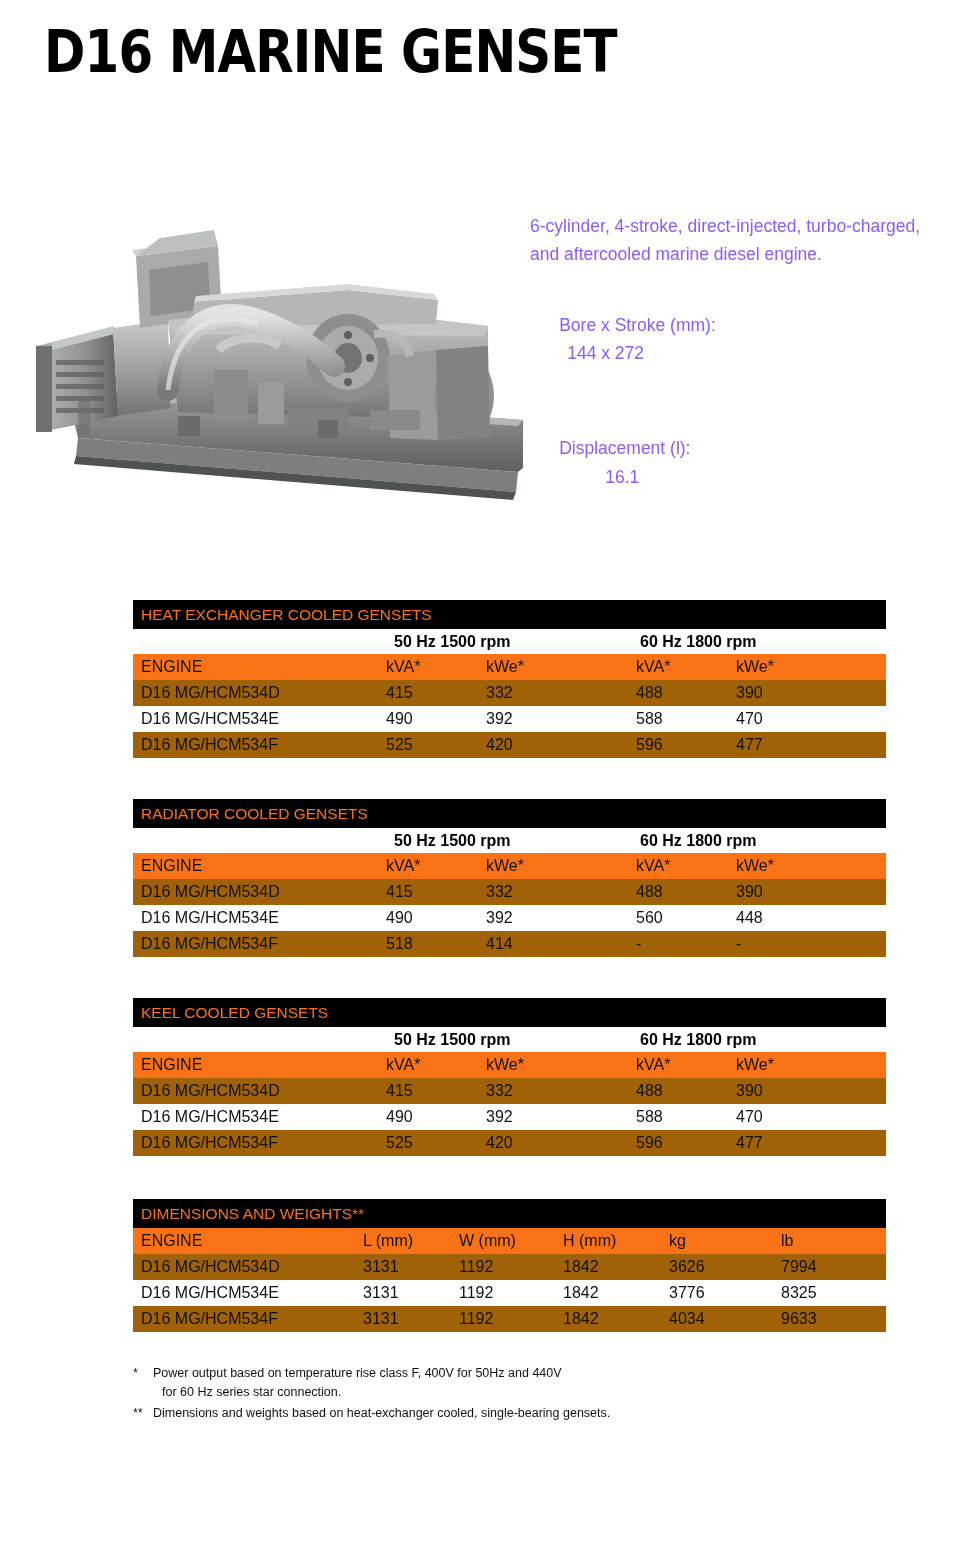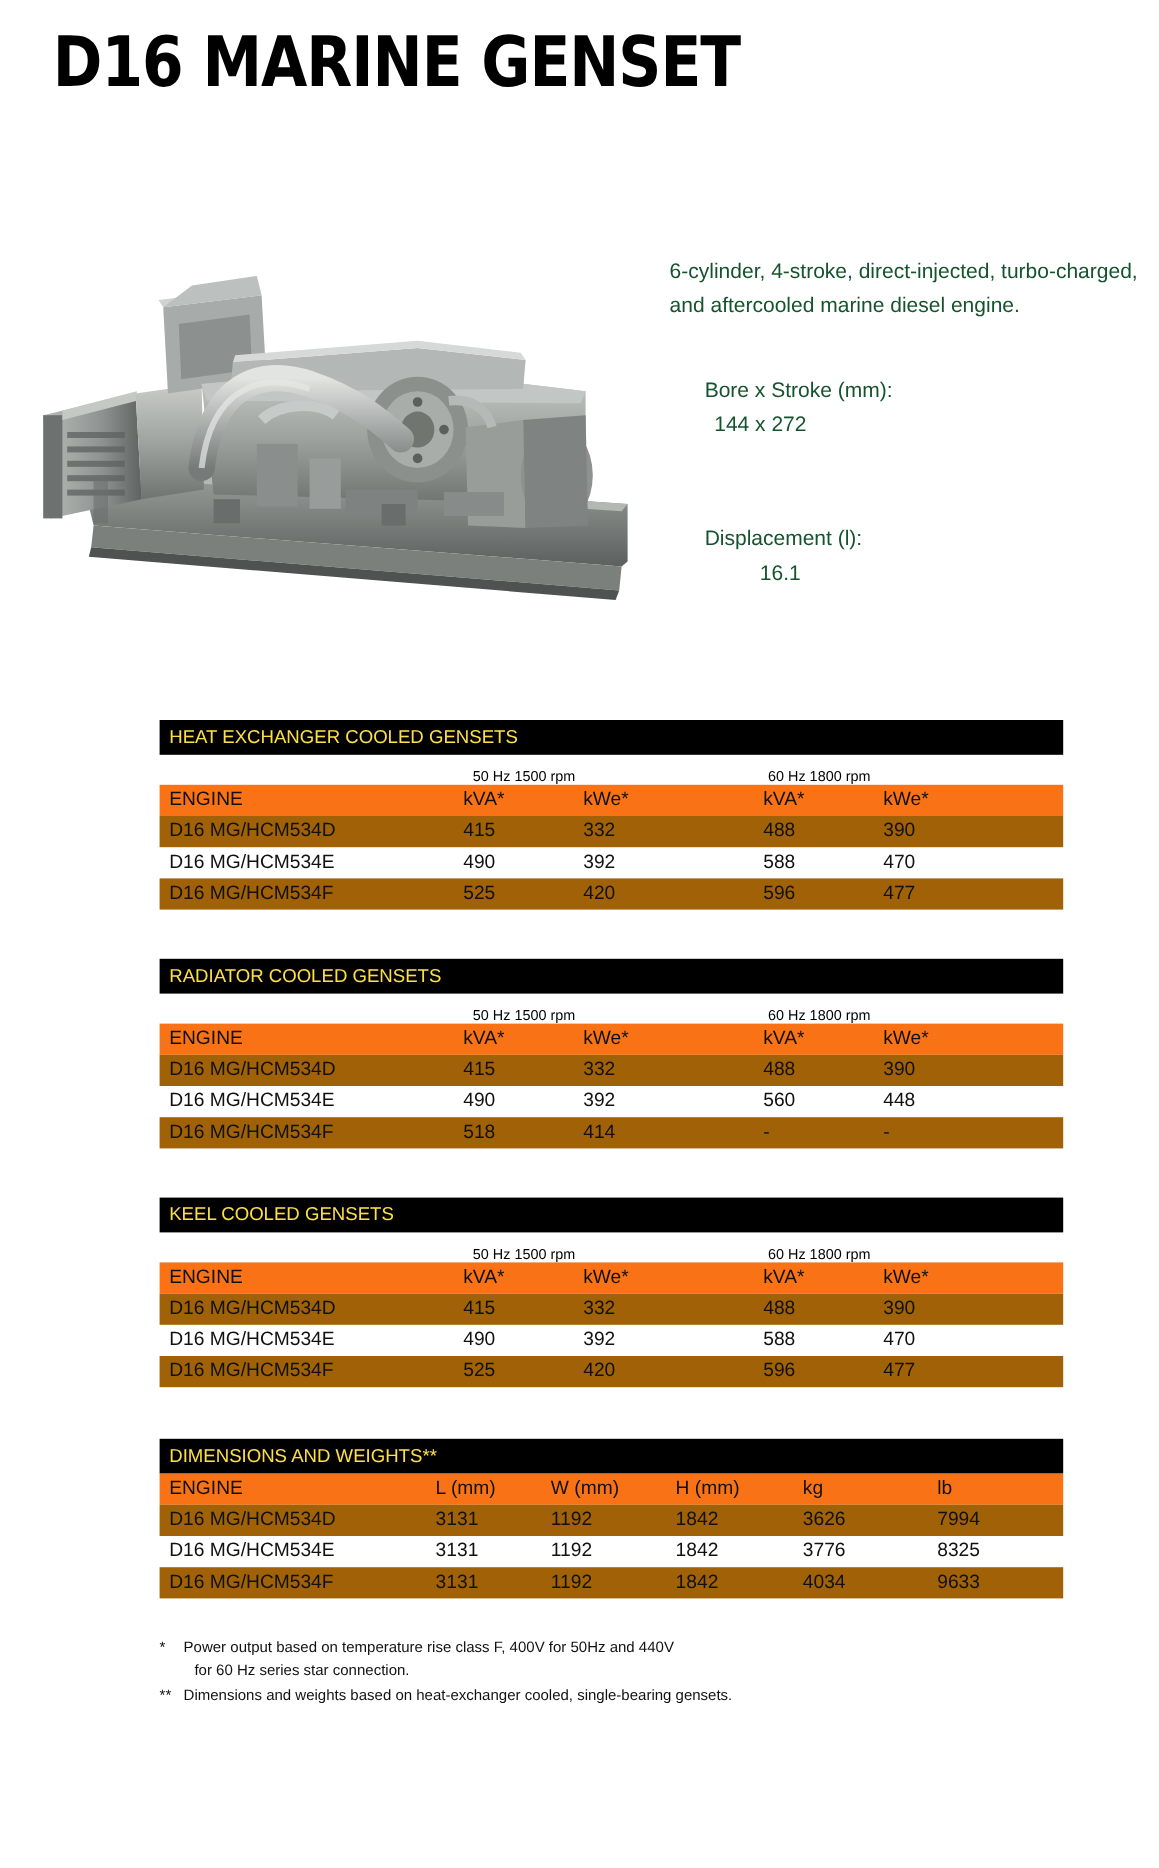--- a/index.html
+++ b/index.html
@@ -42,42 +42,41 @@
     width: 520px;
     height: 400px;
   }
   
   .spec-block {
     position: absolute;
     left: 530px;
     top: 212px;
     width: 400px;
     font-size: 17.5px;
-    color: #14532d;
+    color: #8b5cf6;
     line-height: 1.62;
-    margin-left: 28px;
   }
   .spec-para {
     margin: 0 0 14px 0;
   }
   .spec-row {
     margin: 0 0 10px 0;
     white-space: pre;
   }
   .spec-row .label { display: inline-block; text-align: right; }
   .spec-row .val { display: inline-block; }
   
   .table {
     position: absolute;
     left: 133px;
     width: 753px;
   }
   .tbl-title {
     background: #000000;
-    color: #fde047;
+    color: #f97316;
     font-size: 15.5px;
     padding: 4px 0 4px 8px;
     height: 21px;
     line-height: 21px;
     box-sizing: content-box;
   }
   .row {
     display: flex;
     font-size: 16px;
     height: 26px;
@@ -89,21 +88,21 @@
   }
   .row.hdr {
     background: #f97316;
   }
   .c0 { width: 253px; padding-left: 8px; box-sizing: border-box; }
   .c1 { width: 100px; }
   .c2 { width: 150px; }
   .c3 { width: 100px; }
   .c4 { width: 140px; }
   
-  .freq-row { display: flex; font-size: 12px; height: 25px; align-items: flex-end; }
+  .freq-row { display: flex; font-size: 16px; height: 25px; align-items: center; font-weight: bold; }
   .freq-sp { width: 261px; }
   .freq-g { width: 246px; }
   
   .d0 { width: 230px; padding-left: 8px; box-sizing: border-box; }
   .d1 { width: 96px; }
   .d2 { width: 104px; }
   .d3 { width: 106px; }
   .d4 { width: 88px; }
   .d5 { width: 100px; margin-left: 24px; }
   

